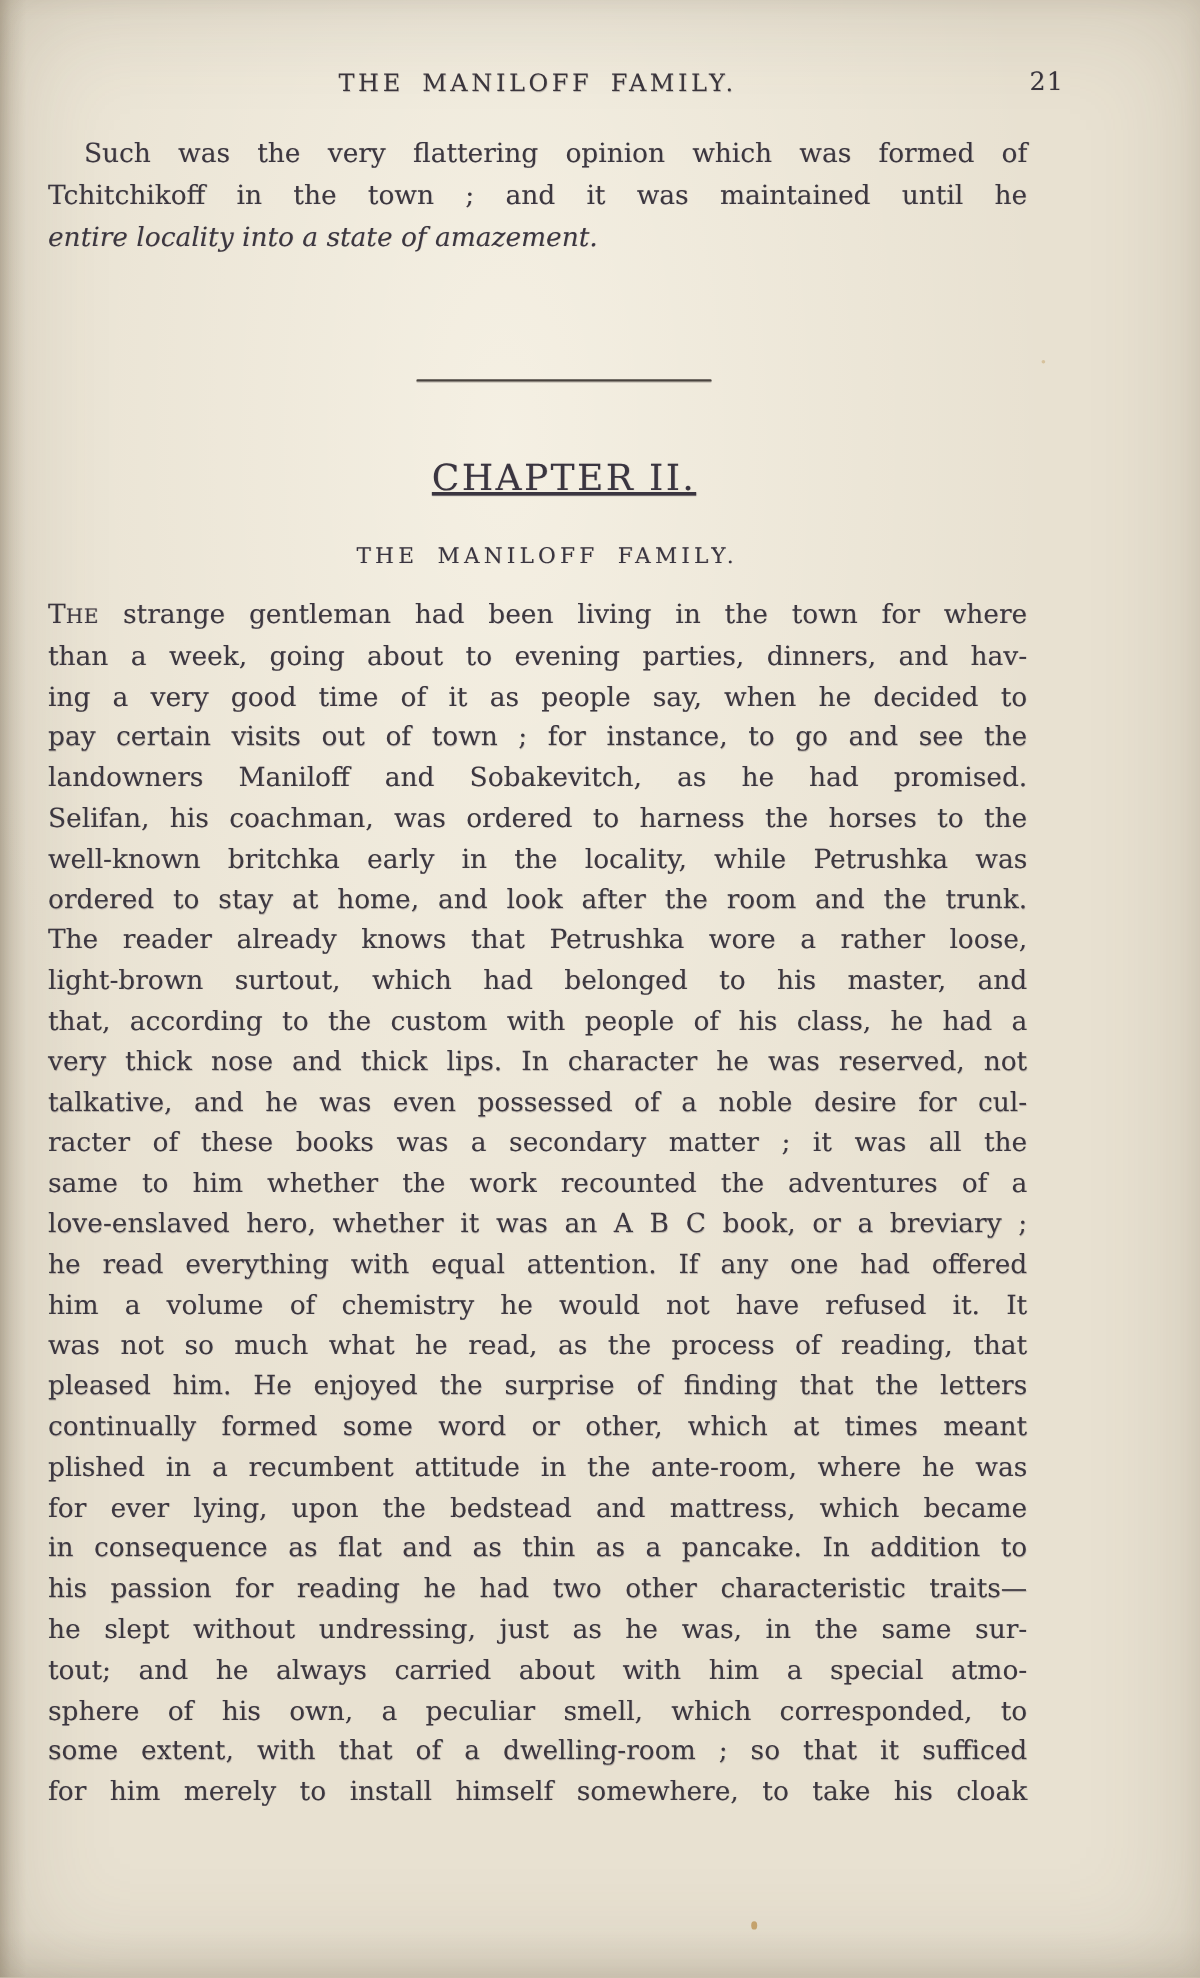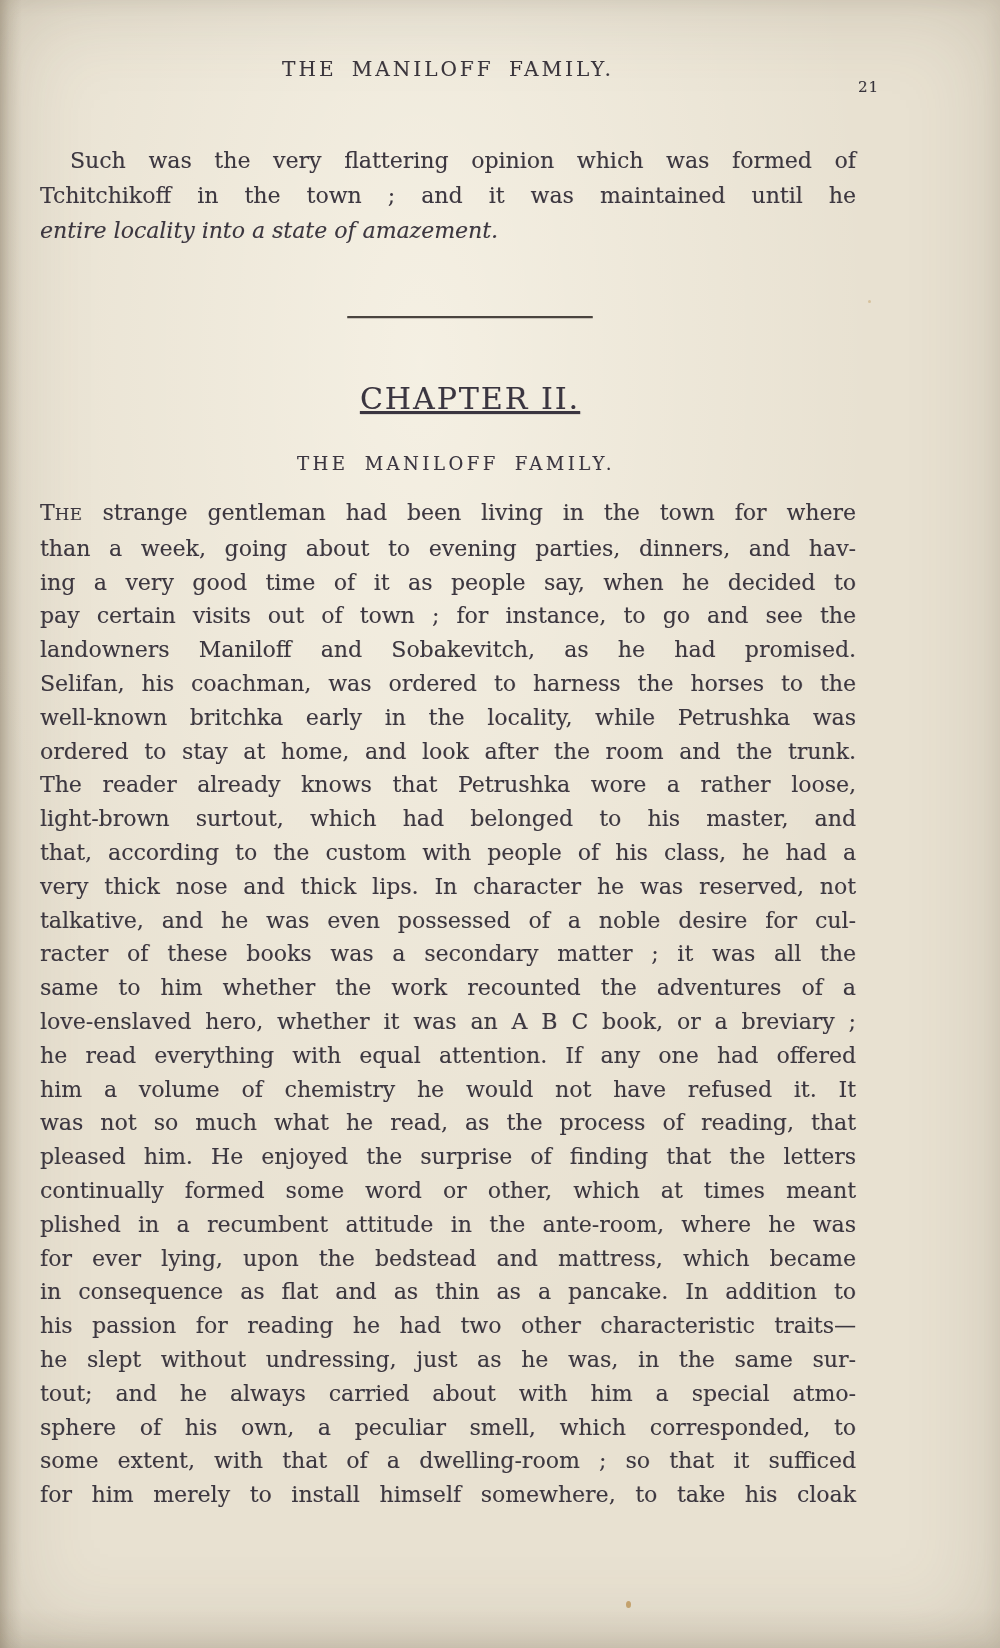--- a/index.html
+++ b/index.html
@@ -19,29 +19,29 @@
     overflow: hidden;
     text-shadow: 0.4px 0.4px 0.6px rgba(55,48,52,0.30);
   }
   .running-header {
     position: absolute; top: 57px; left: 40px; width: 816px;
     text-align: center; font-size: 20px; letter-spacing: 3px; word-spacing: 6px;
     color: #3a353c;
   }
   .page-number {
     position: absolute; top: 56px; left: 858px;
-    font-size: 15px; letter-spacing: 1px; color: #38343c; margin-top: 22px;
+    font-size: 21px; letter-spacing: 1px; color: #38343c;
   }
   .intro {
     position: absolute; top: 111px; left: 40px; width: 816px;
     font-size: 22px; line-height: 35px;
   }
   .line { text-align: justify; text-align-last: justify; }
   .last-left .line:last-child { text-align-last: left; font-style: italic; }
-  .intro .line:first-child { text-indent: 30px; margin-top: 32px; }
+  .intro .line:first-child { text-indent: 30px; }
   .divider {
     position: absolute; top: 316px; left: 347px; width: 246px; height: 2px;
     background: #4a443f; border-radius: 1px;
     box-shadow: 0 1px 0 rgba(74,68,63,0.25);
   }
   .chapter-title {
     position: absolute; top: 381px; left: 62px; width: 816px;
     text-align: center; font-size: 30px; letter-spacing: 2px; color: #3a3540; text-decoration: underline;
   }
   .chapter-subtitle {

